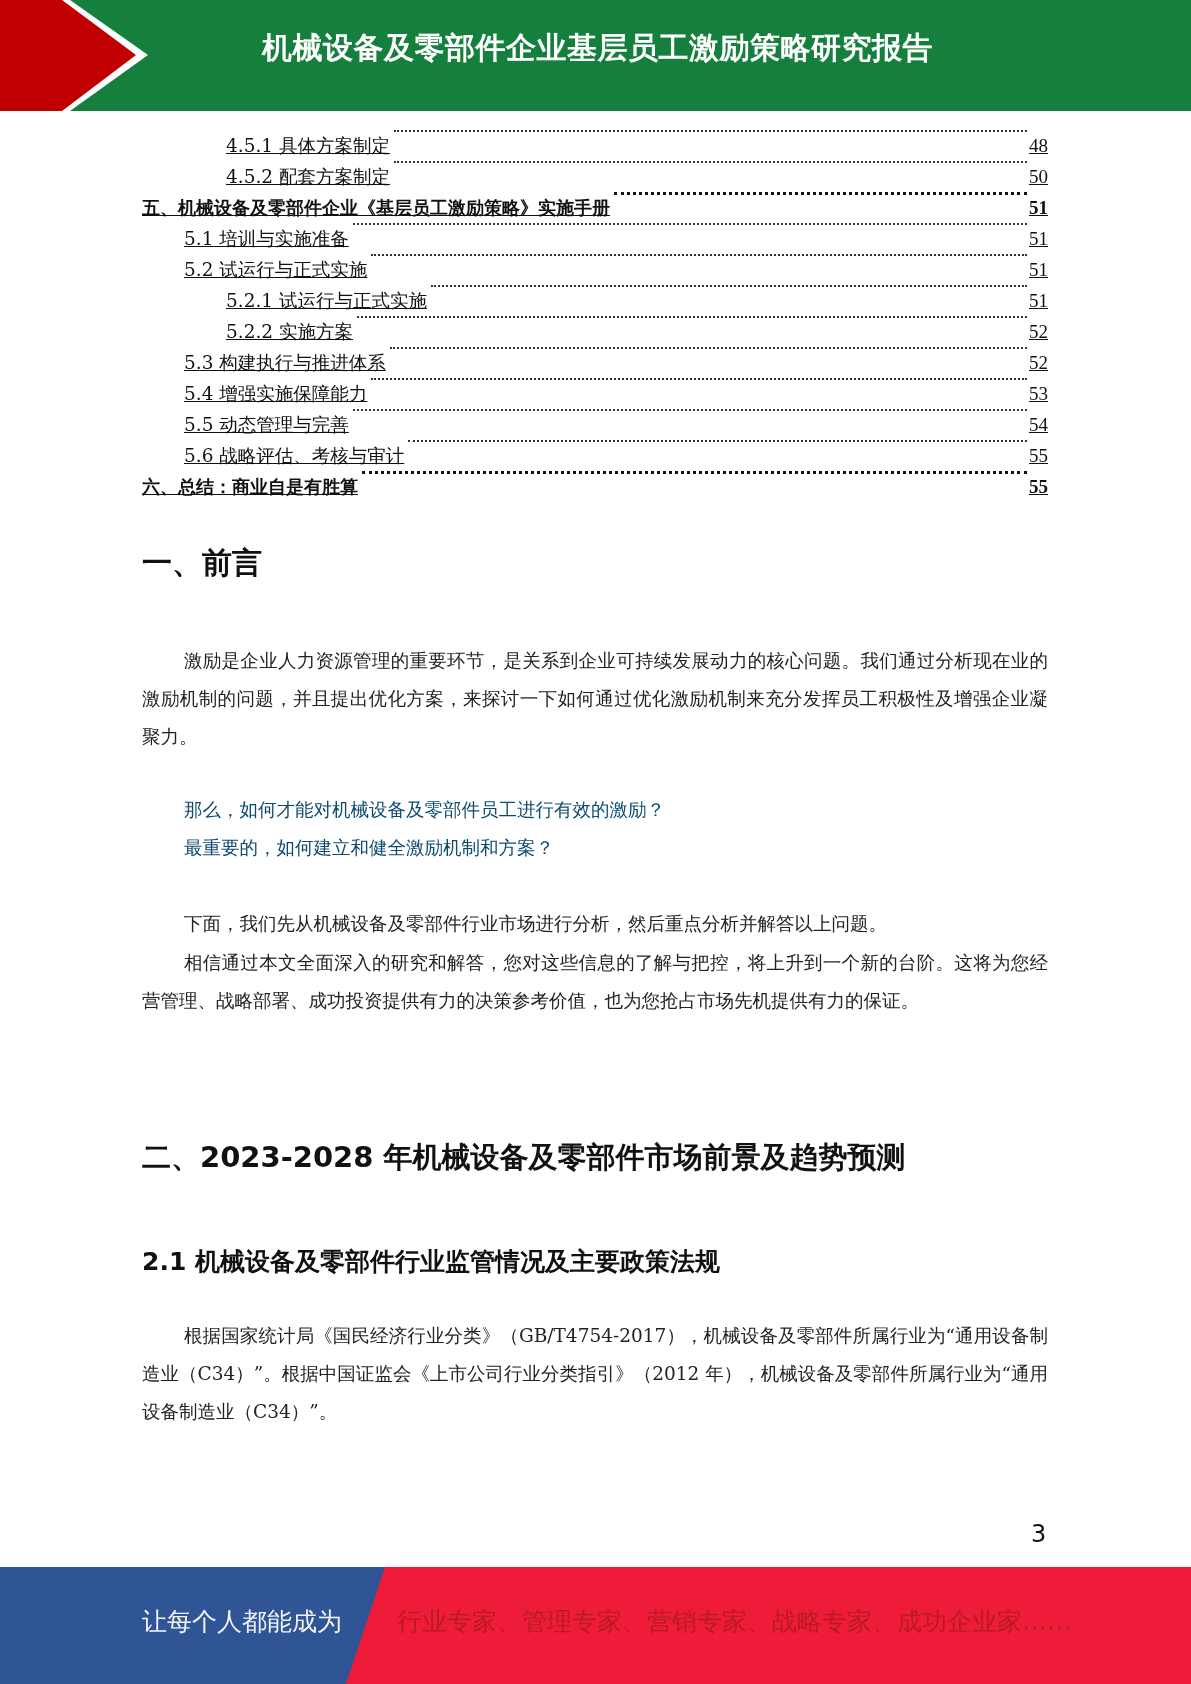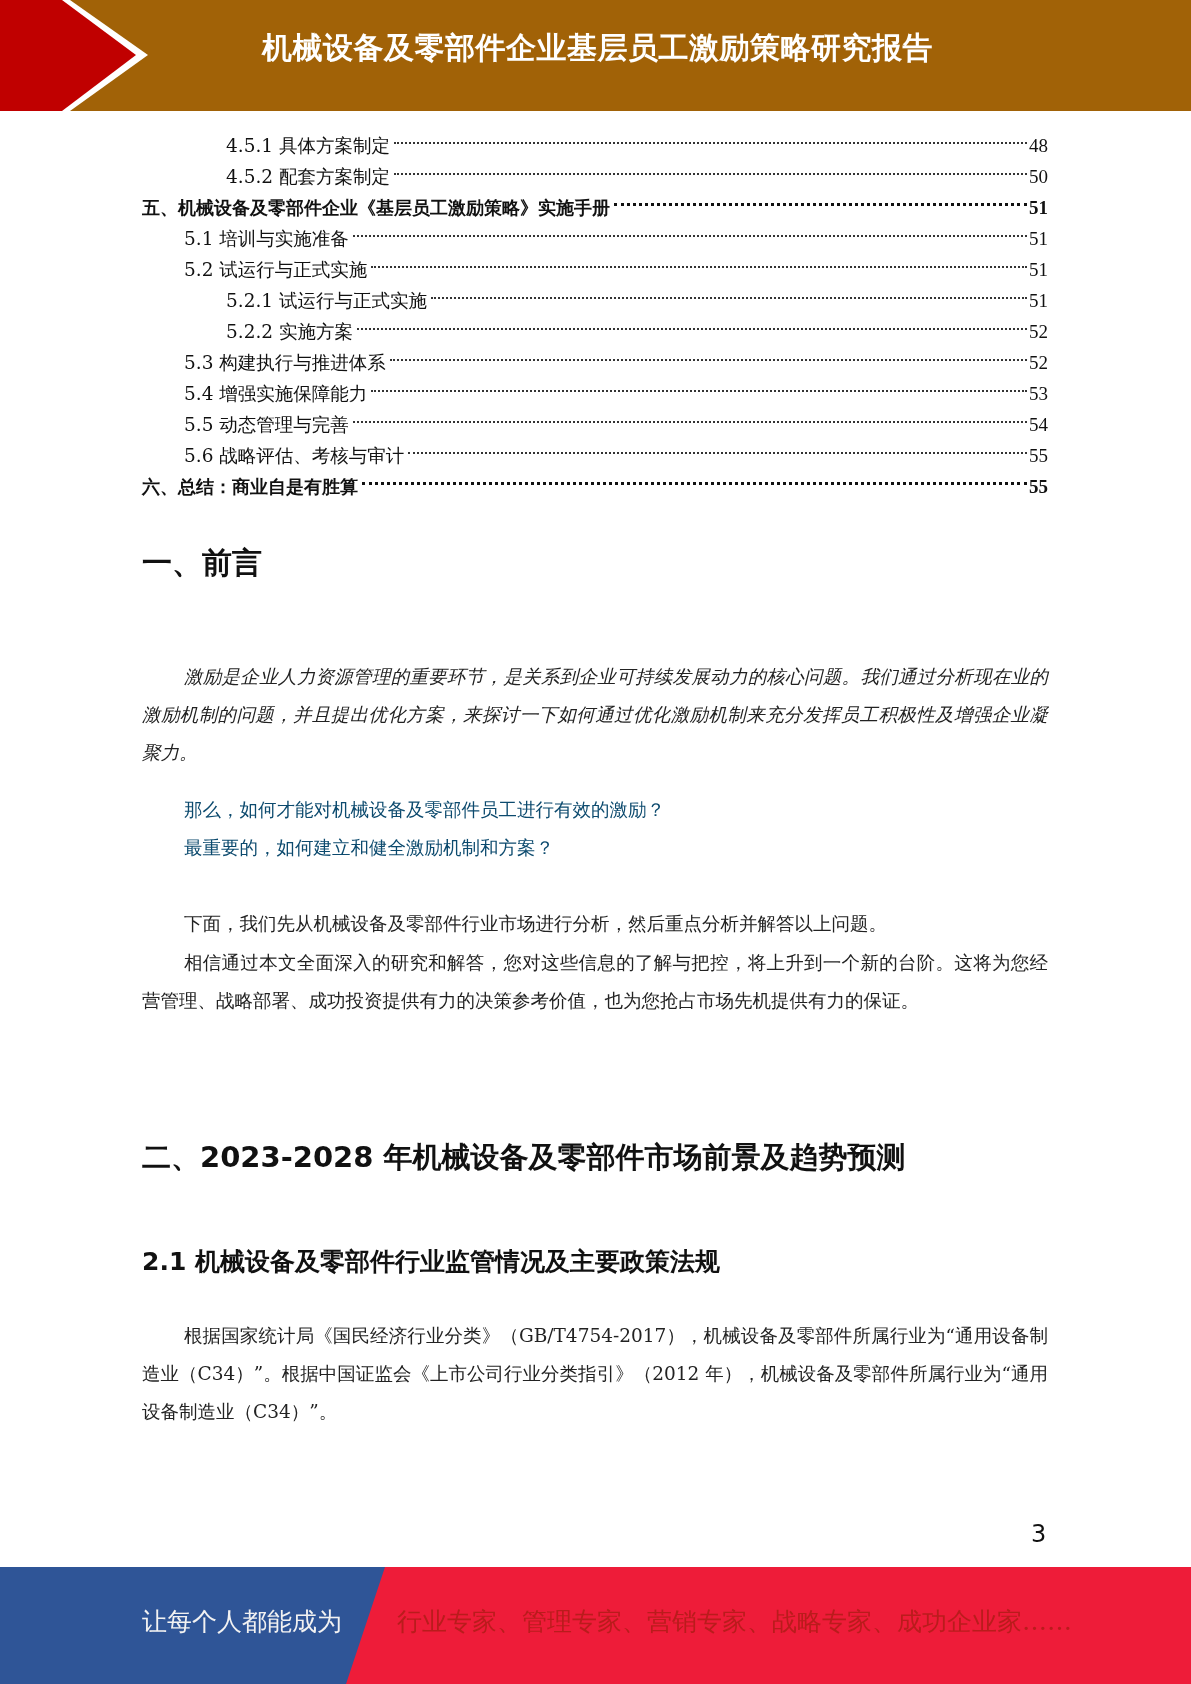--- a/index.html
+++ b/index.html
@@ -1,27 +1,27 @@
 <!DOCTYPE html>
 <html><head>
   <meta charset="utf-8">
   <style>
     html, body { margin: 0; padding: 0; background: #ffffff; }
     body { width: 1191px; height: 1684px; position: relative; overflow: hidden;
            font-family: "DejaVu Serif", "Liberation Serif", serif; color: #111; }
 
     
-    .header { position: absolute; left: 0; top: 0; width: 1191px; height: 111px; background: #a16207; }
+    .header { position: absolute; left: 0; top: 0; width: 1191px; height: 111px; background: #15803d; }
     .header svg { position: absolute; left: 0; top: 0; }
     .header-title { position: absolute; left: 262px; top: 28px; font-family: "DejaVu Sans", "Liberation Sans", sans-serif;
                     font-size: 30px; font-weight: bold; color: #ffffff; letter-spacing: 0.5px; white-space: nowrap; }
 
     
     .toc { position: absolute; left: 142px; top: 130px; width: 906px; }
-    .toc-row { position: relative; display: flex; align-items: center; height: 31px; line-height: 31px; font-size: 18.5px; }
+    .toc-row { position: relative; display: flex; align-items: flex-start; height: 31px; line-height: 31px; font-size: 18.5px; text-decoration: underline; }
     .toc-row.lvl1 { font-weight: bold; font-family: "DejaVu Sans", "Liberation Sans", sans-serif; font-size: 18px; }
     .toc-row.lvl2 { padding-left: 42px; }
     .toc-row.lvl3 { padding-left: 84px; }
     .toc-label { white-space: nowrap; padding-right: 4px; }
     .toc-leader { flex: 1; border-bottom: 2px dotted #333; height: 0; margin-bottom: 6px; }
     .toc-row.lvl1 .toc-leader { border-bottom: 3px dotted #111; }
     .toc-page { white-space: nowrap; padding-left: 2px; font-family: "Liberation Serif", serif; font-size: 19px; }
     .toc-row.lvl1 .toc-page { font-weight: bold; }
 
     
@@ -112,21 +112,21 @@
       <span class="toc-page">55</span>
     </div>
     <div class="toc-row lvl1">
       <span class="toc-label">六、总结：商业自是有胜算</span>
       <span class="toc-leader"></span>
       <span class="toc-page">55</span>
     </div>
   </div>
 
 <div class="h1" style="top:543px;">一、前言</div>
-<div class="para indent" style="top:658px;font-style:italic;">激励是企业人力资源管理的重要环节，是关系到企业可持续发展动力的核心问题。我们通过分析现在业的激励机制的问题，并且提出优化方案，来探讨一下如何通过优化激励机制来充分发挥员工积极性及增强企业凝聚力。</div>
+<div class="para indent" style="top:642px;">激励是企业人力资源管理的重要环节，是关系到企业可持续发展动力的核心问题。我们通过分析现在业的激励机制的问题，并且提出优化方案，来探讨一下如何通过优化激励机制来充分发挥员工积极性及增强企业凝聚力。</div>
 <div class="line" style="top:791px;">那么，如何才能对机械设备及零部件员工进行有效的激励？</div>
 <div class="line" style="top:829px;">最重要的，如何建立和健全激励机制和方案？</div>
 <div class="para indent" style="top:905px;">下面，我们先从机械设备及零部件行业市场进行分析，然后重点分析并解答以上问题。</div>
 <div class="para indent" style="top:944px;">相信通过本文全面深入的研究和解答，您对这些信息的了解与把控，将上升到一个新的台阶。这将为您经营管理、战略部署、成功投资提供有力的决策参考价值，也为您抢占市场先机提供有力的保证。</div>
 
 <div class="h1" style="top:1138px; font-size:29px;">二、2023-2028 年机械设备及零部件市场前景及趋势预测</div>
 <div class="h2" style="top:1245px;">2.1  机械设备及零部件行业监管情况及主要政策法规</div>
 <div class="para indent" style="top:1317px;">根据国家统计局《国民经济行业分类》（GB/T4754-2017），机械设备及零部件所属行业为“通用设备制造业（C34）”。根据中国证监会《上市公司行业分类指引》（2012 年），机械设备及零部件所属行业为“通用设备制造业（C34）”。</div>
 
 <div class="page-number">3</div>

